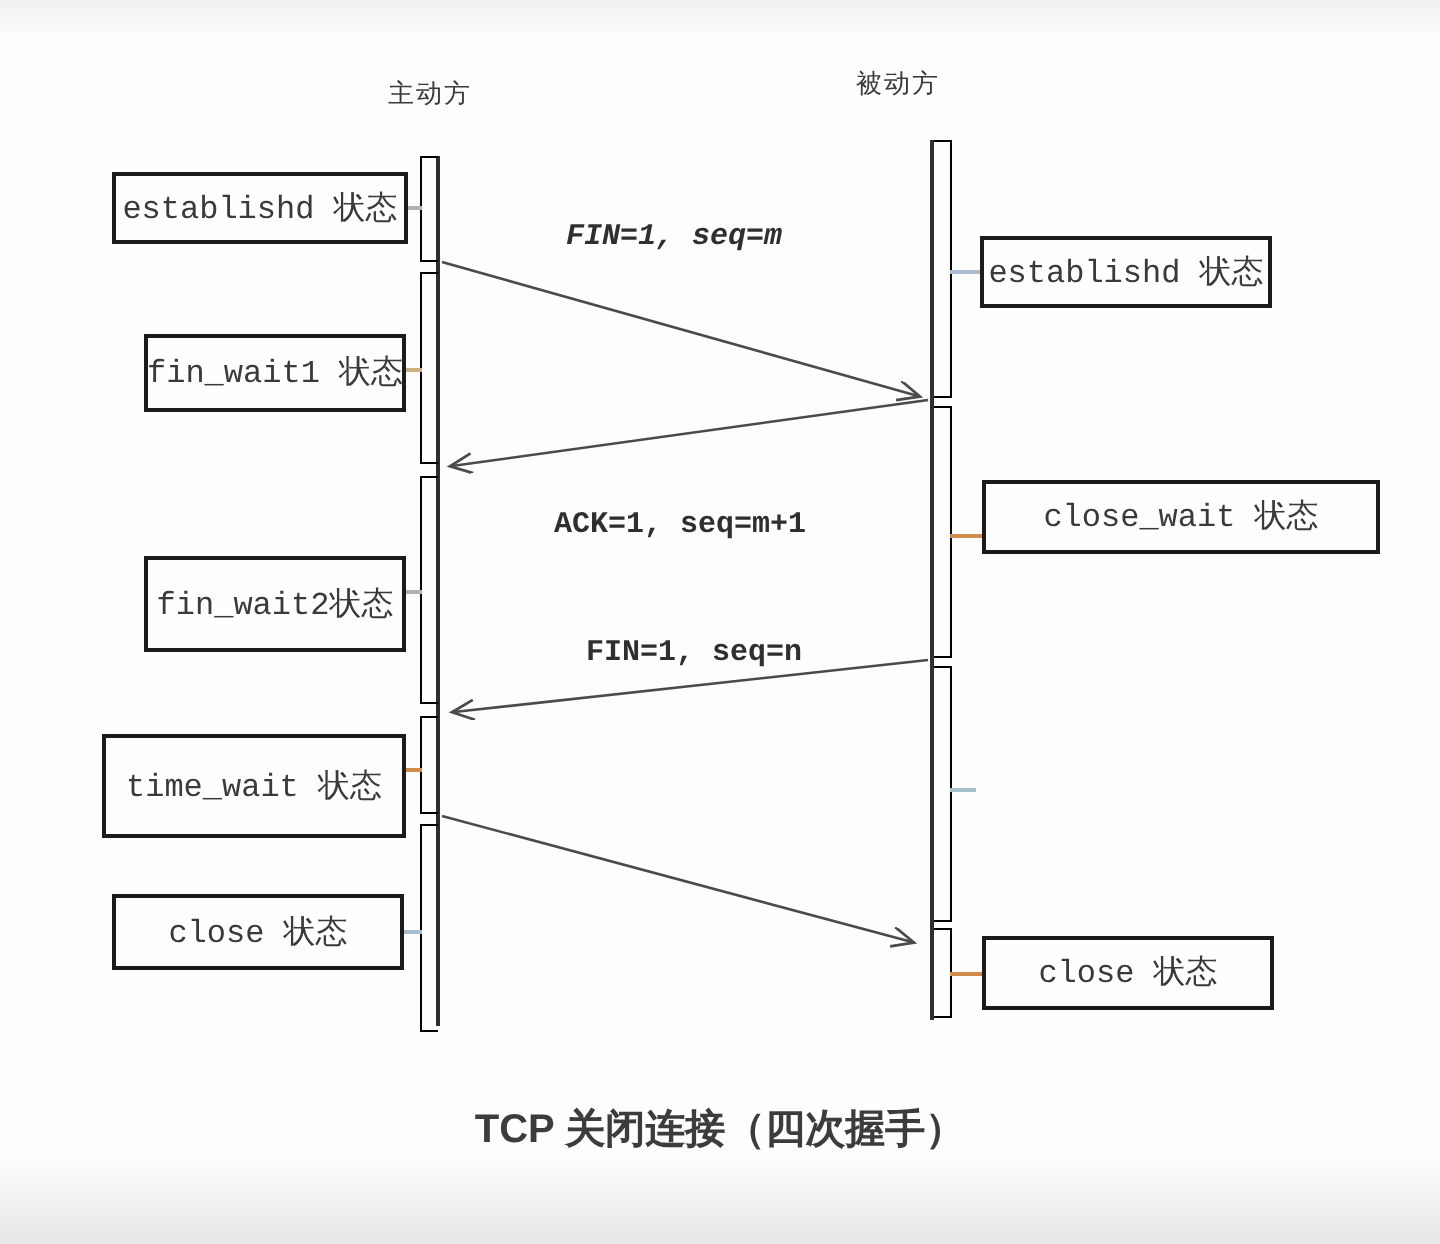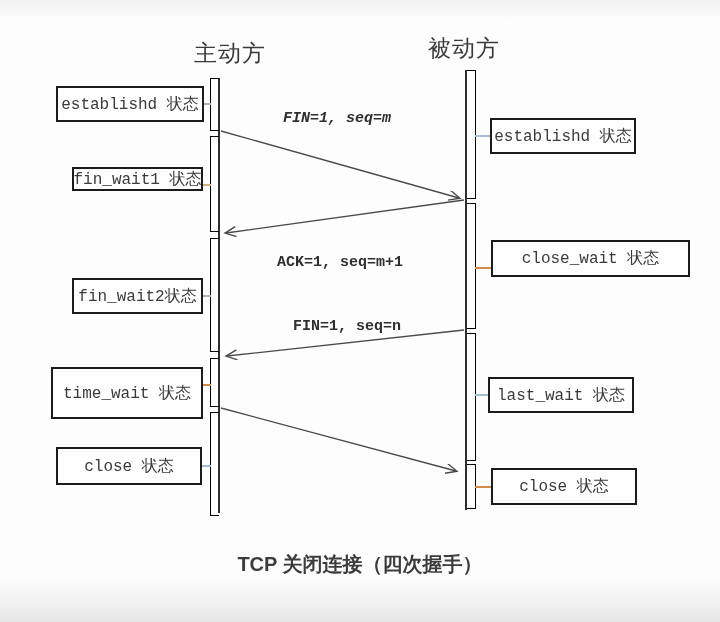--- a/index.html
+++ b/index.html
@@ -9,21 +9,21 @@
     background:#fff;
     position:relative;
     overflow:hidden;
   }
   .canvas{
     position:absolute;left:0;top:0;width:720px;height:622px;
     background:linear-gradient(180deg,#f0f0f0 0%,#fdfdfd 3%,#fdfdfd 93%,#e7e7e7 100%);
   }
   .actor-label{
     position:absolute;
-    font-size:23px;color:#3a3a3a;letter-spacing:1px;
+    font-size:13px;color:#3a3a3a;letter-spacing:1px;
     font-family:Liberation Sans, sans-serif;
   }
   .lifeline{
     position:absolute;width:2px;background:#2e2e2e;
   }
   .bracket{
     position:absolute;box-sizing:border-box;
   }
   .bracket.left-side{
     border-left:1.5px solid;border-top:1.5px solid;border-bottom:1.5px solid;
@@ -88,28 +88,27 @@
   <div class="connector k-gray" style="left:202px;top:295px;width:9px;"></div>
   <div class="connector k-orange" style="left:202px;top:384px;width:9px;"></div>
   <div class="connector k-bluegray" style="left:201px;top:465px;width:10px;"></div>
 
   <div class="connector k-bluegray" style="left:475px;top:135px;width:15px;"></div>
   <div class="connector k-orange" style="left:475px;top:267px;width:16px;"></div>
   <div class="connector k-lblue" style="left:475px;top:394px;width:13px;"></div>
   <div class="connector k-orange" style="left:475px;top:486px;width:16px;"></div>
 
   <div class="state-box" style="left:56px;top:86px;width:148px;height:36px;">establishd 状态</div>
-  <div class="state-box" style="left:72px;top:167px;width:131px;height:24px;">fin_wait1 状态</div>
-  <div class="state-box" style="left:72px;top:278px;width:131px;height:36px;">fin_wait2状态</div>
+  <div class="state-box" style="left:72px;top:167px;width:131px;height:39px;">fin_wait1 状态</div>
+  <div class="state-box" style="left:72px;top:278px;width:131px;height:48px;">fin_wait2状态</div>
   <div class="state-box" style="left:51px;top:367px;width:152px;height:52px;">time_wait 状态</div>
   <div class="state-box" style="left:56px;top:447px;width:146px;height:38px;">close 状态</div>
 
   <div class="state-box" style="left:490px;top:118px;width:146px;height:36px;">establishd 状态</div>
   <div class="state-box" style="left:491px;top:240px;width:199px;height:37px;">close_wait 状态</div>
-  <div class="state-box" style="left:488px;top:377px;width:146px;height:36px;">last_wait 状态</div>
   <div class="state-box" style="left:491px;top:468px;width:146px;height:37px;">close 状态</div>
 
   <svg class="arrows" width="720" height="622" viewBox="0 0 720 622">
     <defs>
       <marker id="arrow" markerWidth="14" markerHeight="12" refX="11" refY="5" orient="auto" markerUnits="userSpaceOnUse">
         <path d="M1,0 L12,5 L1,10" fill="none" stroke="#4a4a4a" stroke-width="1.4"></path>
       </marker>
     </defs>
     <line x1="221" y1="131" x2="459" y2="198" stroke="#4a4a4a" stroke-width="1.3" marker-end="url(#arrow)"></line>
     <line x1="464" y1="200" x2="226" y2="233" stroke="#4a4a4a" stroke-width="1.3" marker-end="url(#arrow)"></line>

